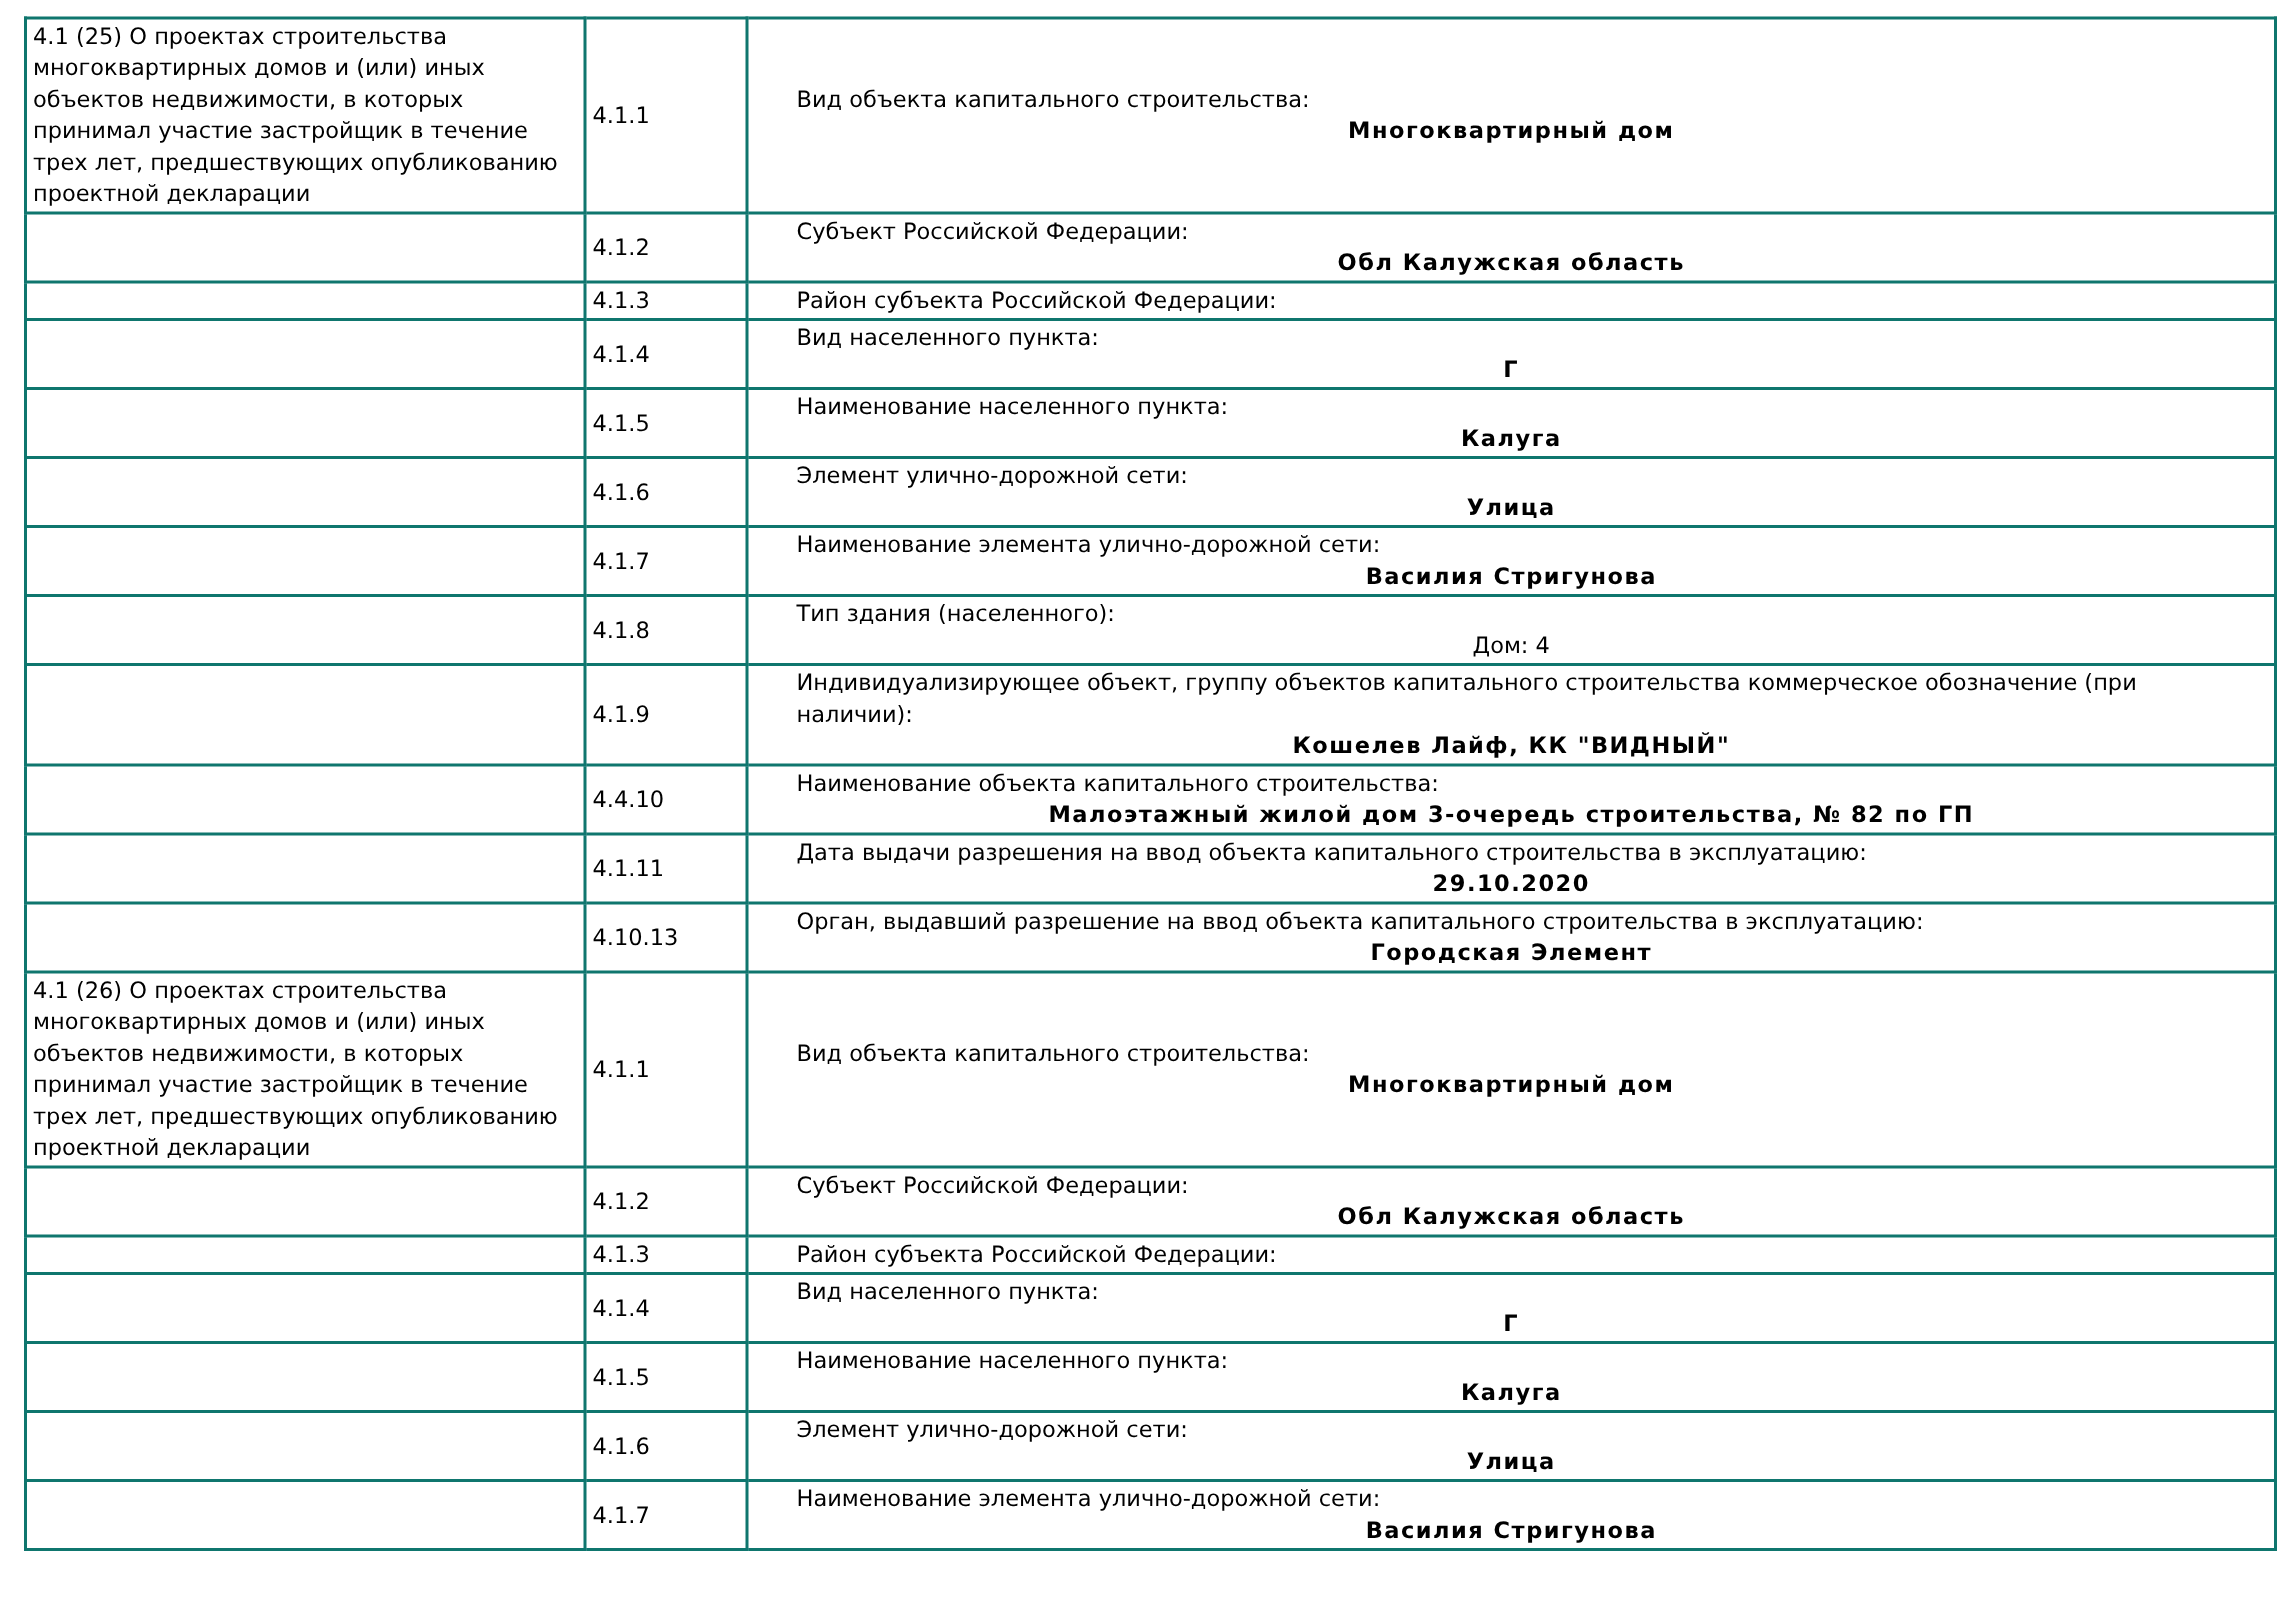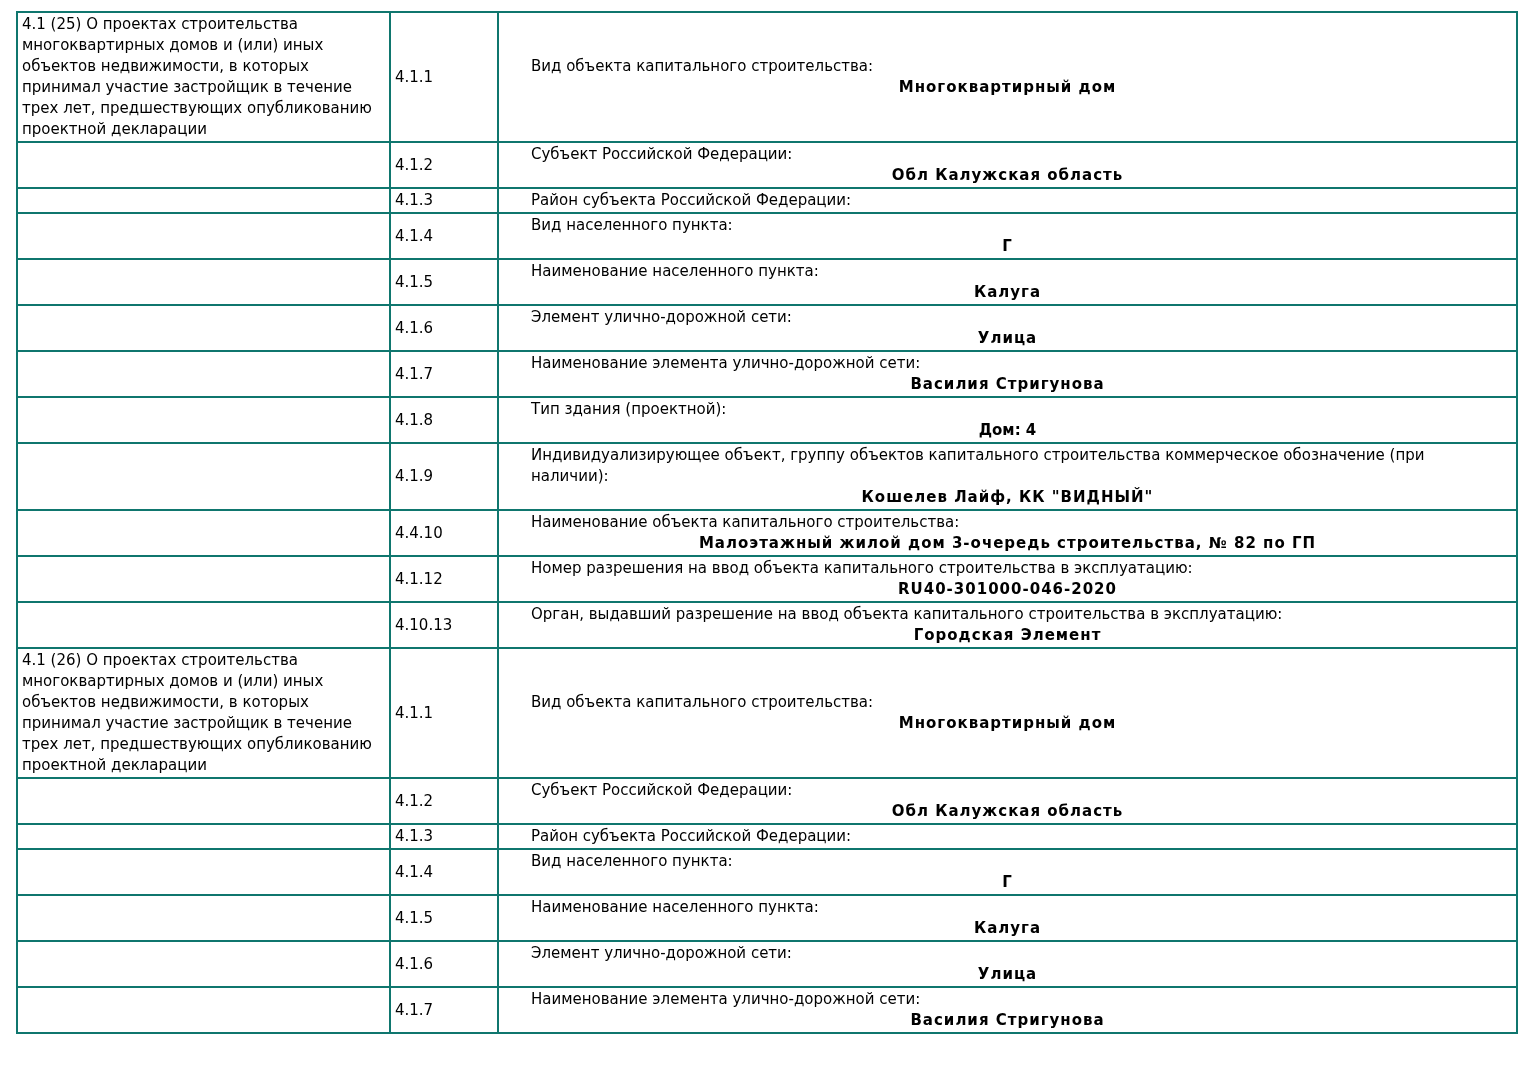--- a/index.html
+++ b/index.html
@@ -50,21 +50,21 @@
     margin-left: 28px;
   }
   .field-value {
     font: 15px/21px "DejaVu Sans", "Liberation Sans", sans-serif;
     font-weight: bold;
     letter-spacing: 1px;
     white-space: nowrap;
     text-align: center;
   }
   .field-value.plain {
-    font-weight: bold;
+    font-weight: normal;
     letter-spacing: 0;
   }
   tr.section-first td.desc-cell,
   tr.section-first td.num-cell,
   tr.section-first td.content-cell {
     height: 126px;
   }
 </style>
 </head>
 <body>
@@ -131,21 +131,21 @@
           <td class="num-cell">4.1.7</td>
           <td class="content-cell">
             <div class="field-label">Наименование элемента улично-дорожной сети:</div>
             <div class="field-value">Василия Стригунова</div>
           </td>
         </tr>
         <tr>
           <td class="desc-cell"></td>
           <td class="num-cell">4.1.8</td>
           <td class="content-cell">
-            <div class="field-label">Тип здания (проектной):</div>
+            <div class="field-label">Тип здания (населенного):</div>
             <div class="field-value plain">Дом: 4</div>
           </td>
         </tr>
         <tr>
           <td class="desc-cell"></td>
           <td class="num-cell">4.1.9</td>
           <td class="content-cell">
             <div class="field-label">Индивидуализирующее объект, группу объектов капитального строительства коммерческое обозначение (при наличии):</div>
             <div class="field-value">Кошелев Лайф, КК "ВИДНЫЙ"</div>
           </td>
@@ -153,24 +153,24 @@
         <tr>
           <td class="desc-cell"></td>
           <td class="num-cell">4.4.10</td>
           <td class="content-cell">
             <div class="field-label">Наименование объекта капитального строительства:</div>
             <div class="field-value">Малоэтажный жилой дом 3-очередь строительства, № 82 по ГП</div>
           </td>
         </tr>
         <tr>
           <td class="desc-cell"></td>
-          <td class="num-cell">4.1.12</td>
-          <td class="content-cell">
-            <div class="field-label">Номер разрешения на ввод объекта капитального строительства в эксплуатацию:</div>
-            <div class="field-value">RU40-301000-046-2020</div>
+          <td class="num-cell">4.1.11</td>
+          <td class="content-cell">
+            <div class="field-label">Дата выдачи разрешения на ввод объекта капитального строительства в эксплуатацию:</div>
+            <div class="field-value">29.10.2020</div>
           </td>
         </tr>
         <tr>
           <td class="desc-cell"></td>
           <td class="num-cell">4.10.13</td>
           <td class="content-cell">
             <div class="field-label">Орган, выдавший разрешение на ввод объекта капитального строительства в эксплуатацию:</div>
             <div class="field-value">Городская Элемент</div>
           </td>
         </tr>

